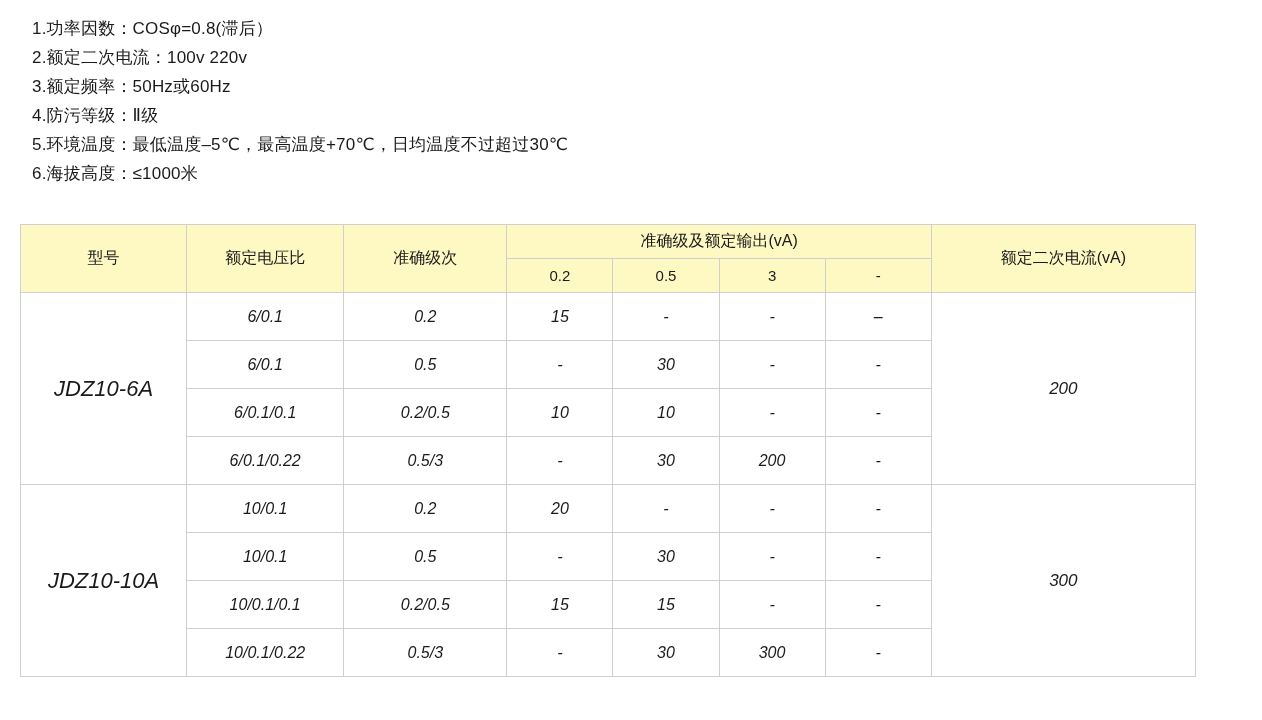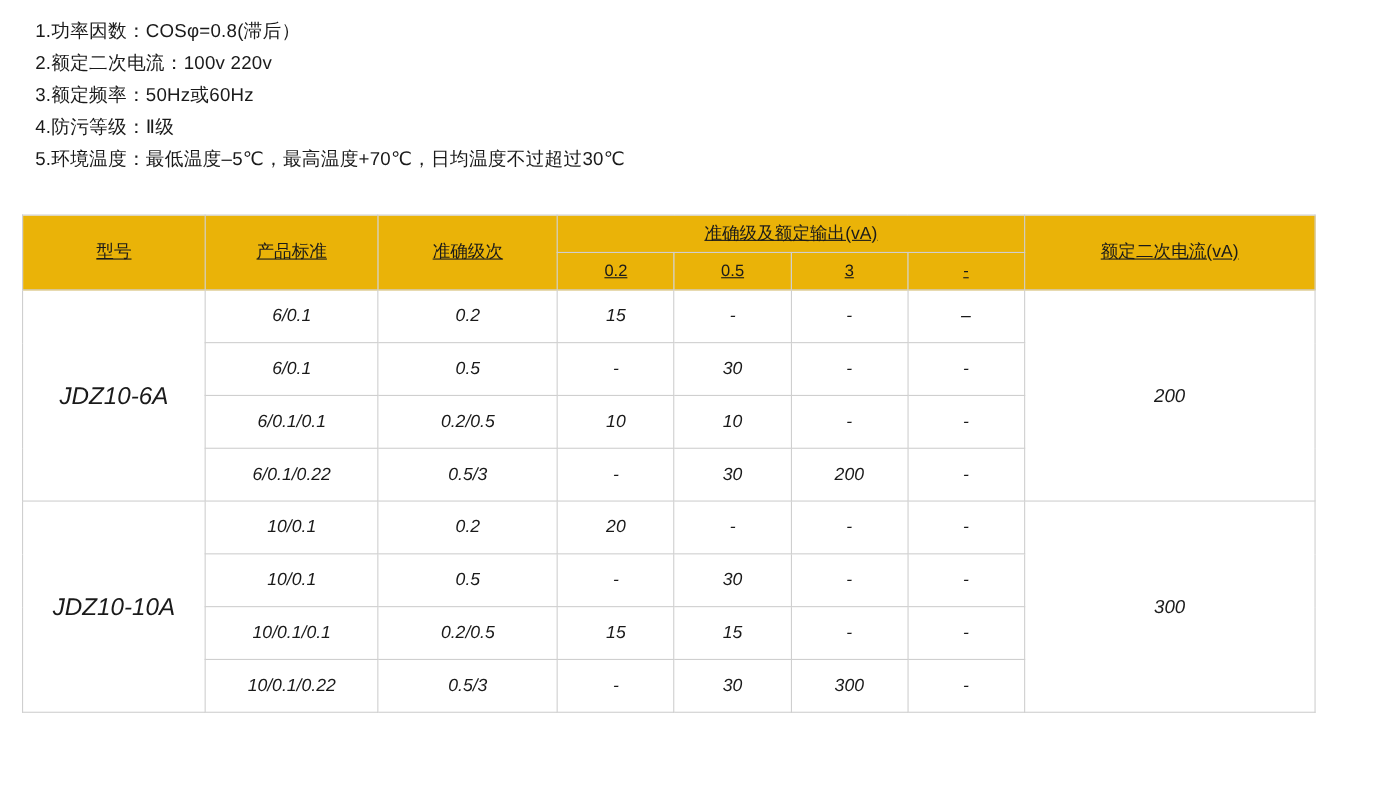--- a/index.html
+++ b/index.html
@@ -46,26 +46,25 @@
   table.spec-table td, table.spec-table th {
     border: 1px solid #cfcfcf;
     text-align: center;
     vertical-align: middle;
     font-weight: normal;
     font-size: 16px;
     color: #1a1a1a;
     padding: 0;
   }
   thead th {
-    background: #eab308;
+    background: #fef9c3;
     color: #ffffff;
     font-size: 16.5px;
     height: 33px;
     border-color: #e8a29c;
-    text-decoration: underline;
   }
   thead th.tall {
     height: 66px;
   }
   thead th.sub {
     font-size: 15px;
     height: 33px;
   }
   tbody td {
     height: 47px;
@@ -88,38 +87,39 @@
 <body>
 
 <div class="page">
 
   <ul class="spec-list">
     <li>1.功率因数：COSφ=0.8(滞后）</li>
     <li>2.额定二次电流：100v  220v</li>
     <li>3.额定频率：50Hz或60Hz</li>
     <li>4.防污等级：Ⅱ级</li>
     <li>5.环境温度：最低温度–5℃，最高温度+70℃，日均温度不过超过30℃</li>
+    <li>6.海拔高度：≤1000米</li>
   </ul>
 
   <div class="table-wrap">
     <table class="spec-table">
       <colgroup>
         <col class="c-model">
         <col class="c-ratio">
         <col class="c-class">
         <col class="c-s1">
         <col class="c-s2">
         <col class="c-s3">
         <col class="c-s4">
         <col class="c-last">
       </colgroup>
       <thead>
         <tr>
           <th class="tall" rowspan="2">型号</th>
-          <th class="tall" rowspan="2">产品标准</th>
+          <th class="tall" rowspan="2">额定电压比</th>
           <th class="tall" rowspan="2">准确级次</th>
           <th colspan="4">准确级及额定输出(vA)</th>
           <th class="tall" rowspan="2">额定二次电流(vA)</th>
         </tr>
         <tr>
           <th class="sub">0.2</th>
           <th class="sub">0.5</th>
           <th class="sub">3</th>
           <th class="sub">-</th>
         </tr>

